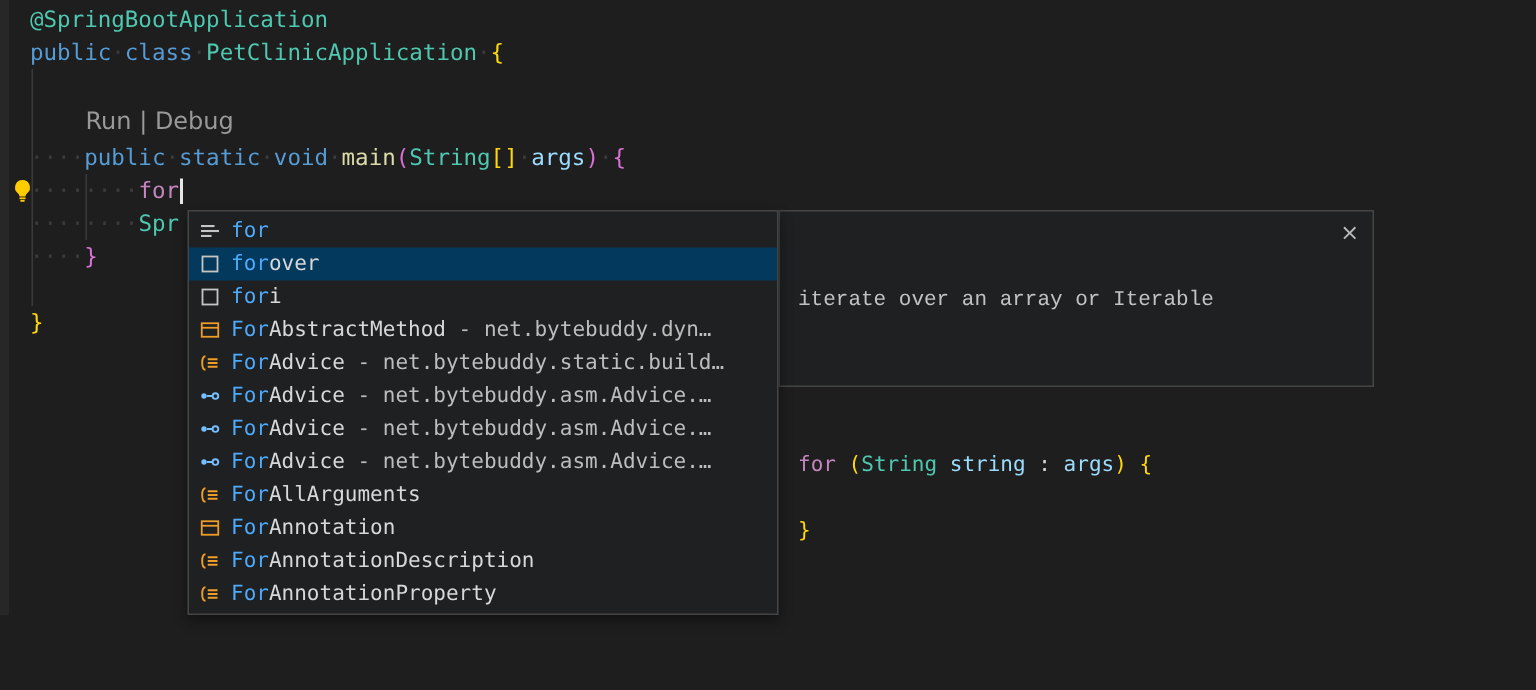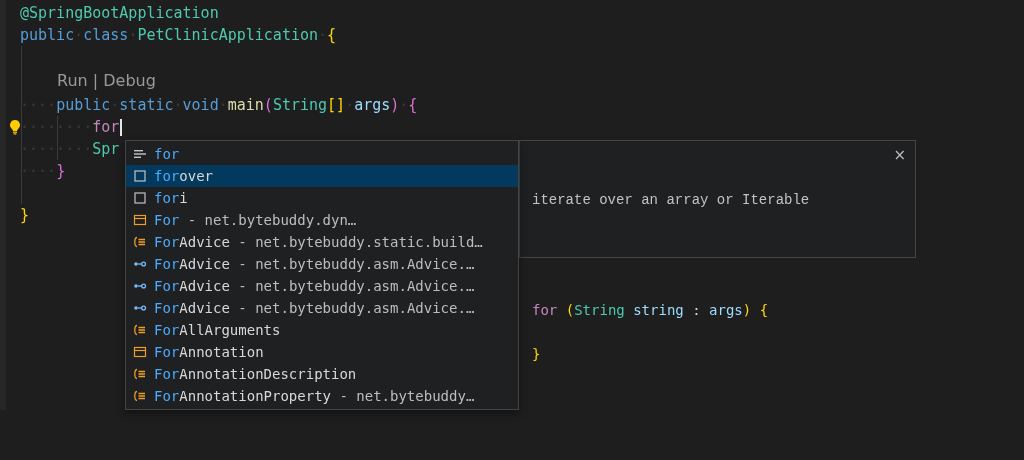--- a/index.html
+++ b/index.html
@@ -76,21 +76,21 @@
               <rect x="3" y="3" width="10" height="10" fill="none" stroke="#C5C5C5" stroke-width="1.2"></rect>
             </svg></span><span class="match">for</span><span class="rest">over</span><span class="detail"></span></div>
         <div class="suggest-item"><span class="sicon"><svg viewBox="0 0 16 16">
               <rect x="3" y="3" width="10" height="10" fill="none" stroke="#C5C5C5" stroke-width="1.2"></rect>
             </svg></span><span class="match">for</span><span class="rest">i</span><span class="detail"></span></div>
         <div class="suggest-item"><span class="sicon"><svg viewBox="0 0 16 16">
               <g fill="none" stroke="#EE9D28" stroke-width="1.2">
                 <rect x="2.5" y="3.5" width="11" height="9"></rect>
                 <path d="M2.5 6.5h11"></path>
               </g>
-            </svg></span><span class="match">For</span><span class="detail"> - net.bytebuddy.dyn…</span></div>
+            </svg></span><span class="match">For</span><span class="rest">AbstractMethod</span><span class="detail"> - net.bytebuddy.dyn…</span></div>
         <div class="suggest-item"><span class="sicon"><svg viewBox="0 0 16 16">
               <g fill="none" stroke="#EE9D28" stroke-width="1.3">
                 <path d="M5 3.5c-1.8 0-2.2 1.6-2.2 4.5s.4 4.5 2.2 4.5"></path>
                 <path d="M6.5 5.5H13M6.5 8H13M6.5 10.5H13"></path>
               </g>
             </svg></span><span class="match">For</span><span class="rest">Advice</span><span class="detail"> - net.bytebuddy.static.build…</span></div>
         <div class="suggest-item"><span class="sicon"><svg viewBox="0 0 16 16">
               <circle cx="4" cy="8" r="1.8" fill="#75BEFF"></circle>
               <path d="M6 8h4" stroke="#75BEFF" stroke-width="1.3"></path>
               <circle cx="11.6" cy="8" r="1.9" fill="none" stroke="#75BEFF" stroke-width="1.3"></circle>
@@ -121,21 +121,21 @@
               <g fill="none" stroke="#EE9D28" stroke-width="1.3">
                 <path d="M5 3.5c-1.8 0-2.2 1.6-2.2 4.5s.4 4.5 2.2 4.5"></path>
                 <path d="M6.5 5.5H13M6.5 8H13M6.5 10.5H13"></path>
               </g>
             </svg></span><span class="match">For</span><span class="rest">AnnotationDescription</span></div>
         <div class="suggest-item"><span class="sicon"><svg viewBox="0 0 16 16">
               <g fill="none" stroke="#EE9D28" stroke-width="1.3">
                 <path d="M5 3.5c-1.8 0-2.2 1.6-2.2 4.5s.4 4.5 2.2 4.5"></path>
                 <path d="M6.5 5.5H13M6.5 8H13M6.5 10.5H13"></path>
               </g>
-            </svg></span><span class="match">For</span><span class="rest">AnnotationProperty</span><span class="detail"> - net.bytebuddy…</span></div>
+            </svg></span><span class="match">For</span><span class="rest">AnnotationProperty</span></div>
       </div>
   </div>
 
   <div class="docs-panel">
     <span class="docs-summary">iterate over an array or Iterable</span>
     <span class="docs-close">×</span>
     <div id="docs-code"><div class="dline"><span style="color: rgb(197, 134, 192);">for</span><span style="color: rgb(212, 212, 212);"> </span><span style="color: rgb(255, 215, 10);">(</span><span style="color: rgb(78, 201, 176);">String</span><span style="color: rgb(212, 212, 212);"> </span><span style="color: rgb(156, 220, 254);">string</span><span style="color: rgb(212, 212, 212);"> </span><span style="color: rgb(212, 212, 212);">:</span><span style="color: rgb(212, 212, 212);"> </span><span style="color: rgb(156, 220, 254);">args</span><span style="color: rgb(255, 215, 10);">)</span><span style="color: rgb(212, 212, 212);"> </span><span style="color: rgb(255, 215, 10);">{</span></div><div class="dline">&nbsp;</div><div class="dline"><span style="color: rgb(255, 215, 10);">}</span></div></div>
   </div>
 </div>
 

